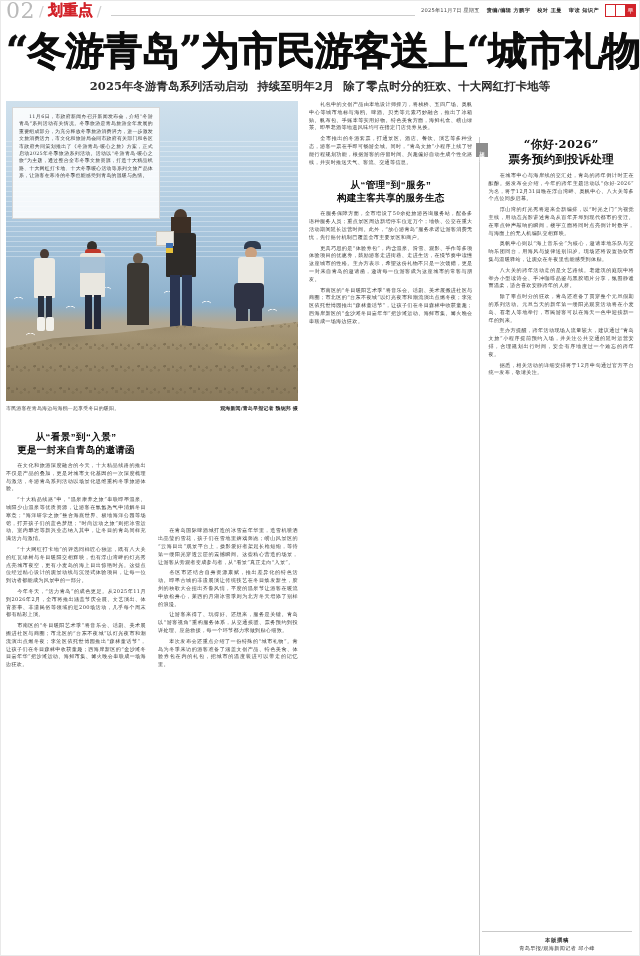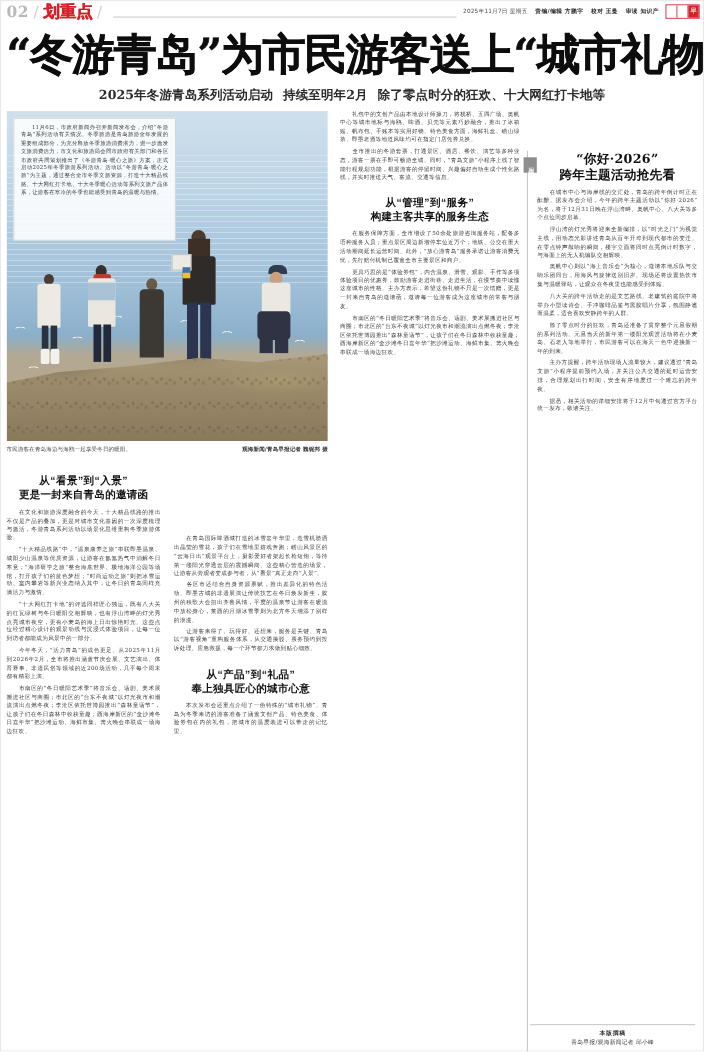--- a/index.html
+++ b/index.html
@@ -13,21 +13,21 @@
     color:#1d1d1d;
   }
   
   .masthead{
     height:21px;
     display:flex; align-items:center;
     padding:0 4px 0 6px;
     position:relative;
   }
   .page-num{
-    font-size:14px; color:#b9b9b9; font-weight:700;
+    font-size:22px; color:#b9b9b9; font-weight:400;
     letter-spacing:.5px; line-height:1;
     font-family:"DejaVu Serif","Liberation Serif",serif;
   }
   .slash{color:#cfcfcf; font-size:14px; margin:0 4px;}
   .section-name{
     font-size:15px; font-weight:bold; color:#d2232a;
     letter-spacing:0px; line-height:1;
     text-shadow:.5px 0 0 #d2232a;
   }
   .rule-line{
@@ -346,24 +346,20 @@
 
         <p class="para"><span class="indent"></span><span>今年冬天，“活力青岛”的成色更足。从2025年11月到2026年2月，全市将推出涵盖节庆会展、文艺演出、体育赛事、非遗民俗等领域的近200场活动，几乎每个周末都有精彩上演。</span></p>
         <p class="para"><span class="indent"></span><span>市南区的“冬日暖阳艺术季”将音乐会、话剧、美术展搬进社区与商圈；市北区的“台东不夜城”以灯光夜市和潮流演出点燃冬夜；李沧区依托世博园推出“森林童话节”，让孩子们在冬日森林中收获童趣；西海岸新区的“金沙滩冬日嘉年华”把沙滩运动、海鲜市集、篝火晚会串联成一场海边狂欢。</span></p>
       </div>
 
       <div class="ucol">
         <p class="para"><span class="indent"></span><span>在青岛国际啤酒城打造的冰雪嘉年华里，造雪机喷洒出晶莹的雪花，孩子们在雪地里嬉戏奔跑；崂山风景区的“云海日出”观景平台上，摄影爱好者架起长枪短炮，等待第一缕阳光穿透云层的震撼瞬间。这些精心营造的场景，让游客从旁观者变成参与者，从“看景”真正走向“入景”。</span></p>
         <p class="para"><span class="indent"></span><span>各区市还结合自身资源禀赋，推出差异化的特色活动。即墨古城的非遗展演让传统技艺在冬日焕发新生，胶州的秧歌大会扭出齐鲁风情，平度的温泉节让游客在暖流中放松身心，莱西的月湖冰雪季则为北方冬天增添了别样的浪漫。</span></p>
         <p class="para"><span class="indent"></span><span>让游客来得了、玩得好、还想来，服务是关键。青岛以“游客视角”重构服务体系，从交通接驳、票务预约到投诉处理、应急救援，每一个环节都力求做到贴心细致。</span></p>
 
-        <div class="sec-head">
-          <div class="l1">从“产品”到“礼品”</div>
-          <div class="l2">奉上独具匠心的城市心意</div>
-        </div>
         <p class="para"><span class="indent"></span><span>本次发布会还重点介绍了一份特殊的“城市礼物”。青岛为冬季来访的游客准备了涵盖文创产品、特色美食、体验券包在内的礼包，把城市的温度装进可以带走的记忆里。</span></p>
       </div>
     </div>
   </div>
 
   <div class="col-mid">
     <p class="para"><span class="indent"></span><span>礼包中的文创产品由本地设计师操刀，将栈桥、五四广场、奥帆中心等城市地标与海鸥、啤酒、贝壳等元素巧妙融合，推出了冰箱贴、帆布包、手账本等实用好物。特色美食方面，海鲜礼盒、崂山绿茶、即墨老酒等地道风味均可在指定门店凭券兑换。</span></p>
     <p class="para"><span class="indent"></span><span>全市推出的冬游套票，打通景区、酒店、餐饮、演艺等多种业态，游客一票在手即可畅游全城。同时，“青岛文旅”小程序上线了智能行程规划功能，根据游客的停留时间、兴趣偏好自动生成个性化路线，并实时推送天气、客流、交通等信息。</span></p>
 
     <div class="sec-head">
@@ -373,21 +369,21 @@
     <p class="para"><span class="indent"></span><span>在服务保障方面，全市增设了50余处旅游咨询服务站，配备多语种服务人员；重点景区周边新增停车位近万个；地铁、公交在重大活动期间延长运营时间。此外，“放心游青岛”服务承诺让游客消费无忧，先行赔付机制已覆盖全市主要景区和商户。</span></p>
     <p class="para"><span class="indent"></span><span>更具巧思的是“体验券包”，内含温泉、滑雪、观影、手作等多项体验项目的优惠券，鼓励游客走进街巷、走进生活，在慢节奏中读懂这座城市的性格。主办方表示，希望这份礼物不只是一次馈赠，更是一封来自青岛的邀请函，邀请每一位游客成为这座城市的常客与朋友。</span></p>
     <p class="para"><span class="indent"></span><span>市南区的“冬日暖阳艺术季”将音乐会、话剧、美术展搬进社区与商圈；市北区的“台东不夜城”以灯光夜市和潮流演出点燃冬夜；李沧区依托世博园推出“森林童话节”，让孩子们在冬日森林中收获童趣；西海岸新区的“金沙滩冬日嘉年华”把沙滩运动、海鲜市集、篝火晚会串联成一场海边狂欢。</span></p>
   </div>
 
   <div class="col-right">
     <div class="sidebar-box">
       <div class="vtab">相关链接</div>
       <div class="side-title">
         <div class="st1">“你好·2026”</div>
-        <div class="st2">跨年主题活动抢先看</div>
+        <div class="st2">票务预约到投诉处理</div>
       </div>
       <div class="side-body">
         <p class="para"><span class="indent"></span><span>在城市中心与海岸线的交汇处，青岛的跨年倒计时正在酝酿。据发布会介绍，今年的跨年主题活动以“你好·2026”为名，将于12月31日晚在浮山湾畔、奥帆中心、八大关等多个点位同步启幕。</span></p>
         <p class="para"><span class="indent"></span><span>浮山湾的灯光秀将迎来全新编排，以“时光之门”为视觉主线，用动态光影讲述青岛从百年开埠到现代都市的变迁。在零点钟声敲响的瞬间，楼宇立面将同时点亮倒计时数字，与海面上的无人机编队交相辉映。</span></p>
         <p class="para"><span class="indent"></span><span>奥帆中心则以“海上音乐会”为核心，邀请本地乐队与交响乐团同台，用海风与旋律送别旧岁。现场还将设置热饮市集与温暖驿站，让观众在冬夜里也能感受到体贴。</span></p>
         <p class="para"><span class="indent"></span><span>八大关的跨年活动走的是文艺路线。老建筑的庭院中将举办小型读诗会、手冲咖啡品鉴与黑胶唱片分享，氛围静谧而温柔，适合喜欢安静跨年的人群。</span></p>
         <p class="para"><span class="indent"></span><span>除了零点时分的狂欢，青岛还准备了贯穿整个元旦假期的系列活动。元旦当天的新年第一缕阳光观赏活动将在小麦岛、石老人等地举行，市民游客可以在海天一色中迎接新一年的到来。</span></p>
         <p class="para"><span class="indent"></span><span>主办方提醒，跨年活动现场人流量较大，建议通过“青岛文旅”小程序提前预约入场，并关注公共交通的延时运营安排，合理规划出行时间，安全有序地度过一个难忘的跨年夜。</span></p>
         <p class="para"><span class="indent"></span><span>据悉，相关活动的详细安排将于12月中旬通过官方平台统一发布，敬请关注。</span></p>
       </div>

